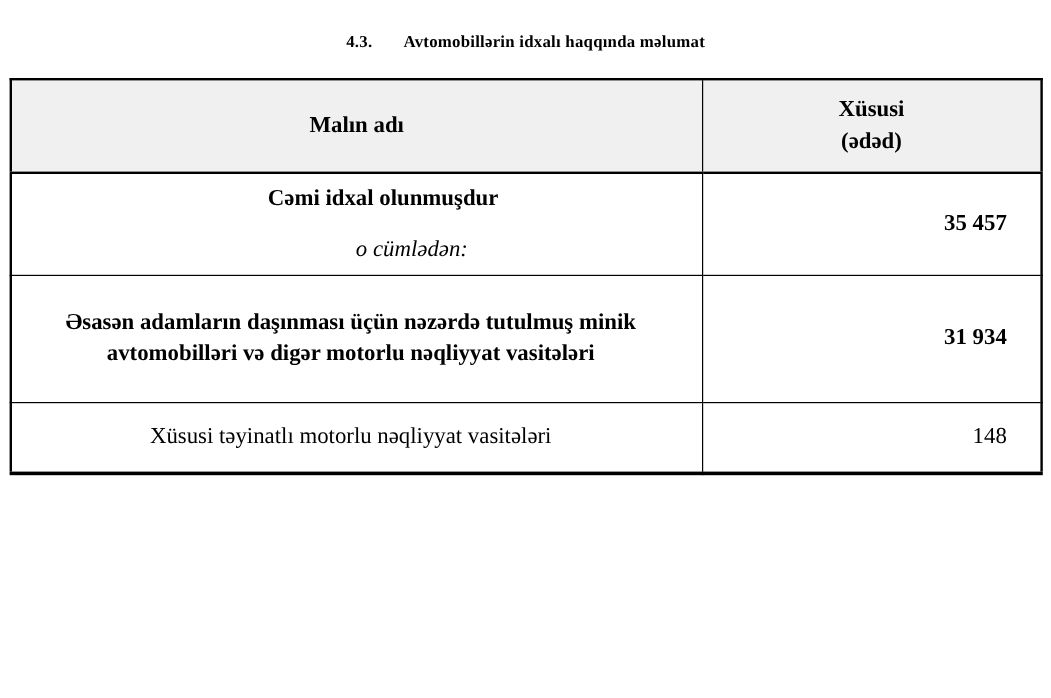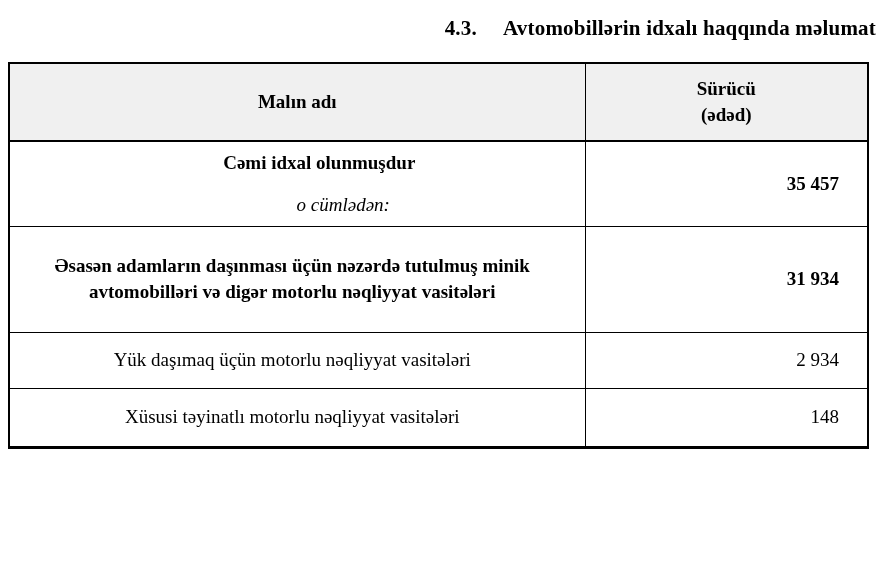--- a/index.html
+++ b/index.html
@@ -9,23 +9,23 @@
   }
   body {
     width: 876px;
     height: 582px;
     position: relative;
     font-family: "Liberation Serif", "DejaVu Serif", serif;
     color: #000000;
     overflow: hidden;
   }
   .doc-title {
-    margin: 16px 0 0 0;
-    text-align: right;
-    font-size: 21px;
+    margin: 28px 0 0 0;
+    text-align: center;
+    font-size: 14px;
     font-weight: bold;
     letter-spacing: 0.2px;
   }
   .title-number {
     display: inline-block;
     margin-right: 26px;
   }
   table.import-table {
     border-collapse: collapse;
     table-layout: fixed;
@@ -89,46 +89,40 @@
   <colgroup>
     <col class="c-name">
     <col class="c-qty">
   </colgroup>
   <thead>
     <tr>
       <th>
         <span>Malın adı</span>
       </th>
       <th>
-        <div>Sürücü</div>
+        <div>Xüsusi</div>
         <div>(ədəd)</div>
       </th>
     </tr>
   </thead>
   <tbody>
     <tr class="row-total">
       <td class="name-cell">
         <div class="total-line-1">Cəmi idxal olunmuşdur</div>
         <div class="total-line-2">o cümlədən:</div>
       </td>
       <td class="value-cell">35 457</td>
     </tr>
     <tr class="row-cars">
       <td class="name-cell">
         <div>Əsasən adamların daşınması üçün nəzərdə tutulmuş minik</div>
         <div>avtomobilləri və digər motorlu nəqliyyat vasitələri</div>
       </td>
       <td class="value-cell">31 934</td>
     </tr>
-    <tr class="row-trucks">
-      <td class="name-cell">
-        <div>Yük daşımaq üçün motorlu nəqliyyat vasitələri</div>
-      </td>
-      <td class="value-cell">2 934</td>
-    </tr>
     <tr class="row-special">
       <td class="name-cell">
         <div>Xüsusi təyinatlı motorlu nəqliyyat vasitələri</div>
       </td>
       <td class="value-cell">148</td>
     </tr>
   </tbody>
 </table>
 
 </body></html>

